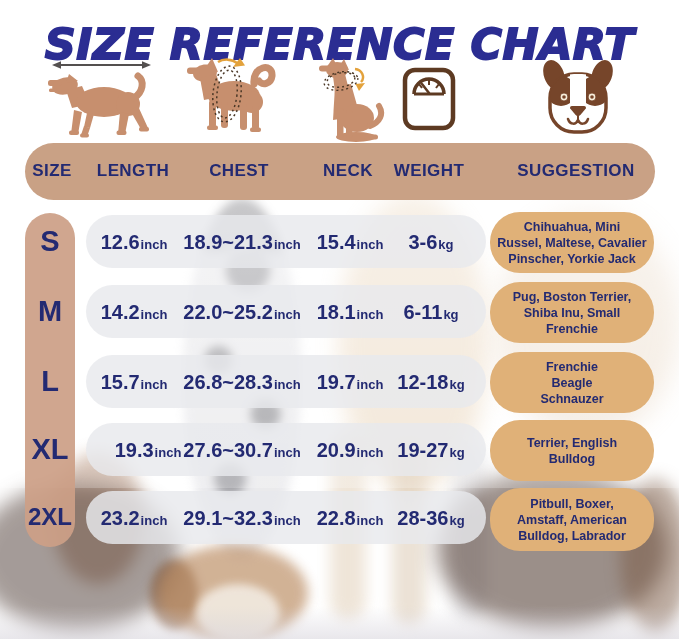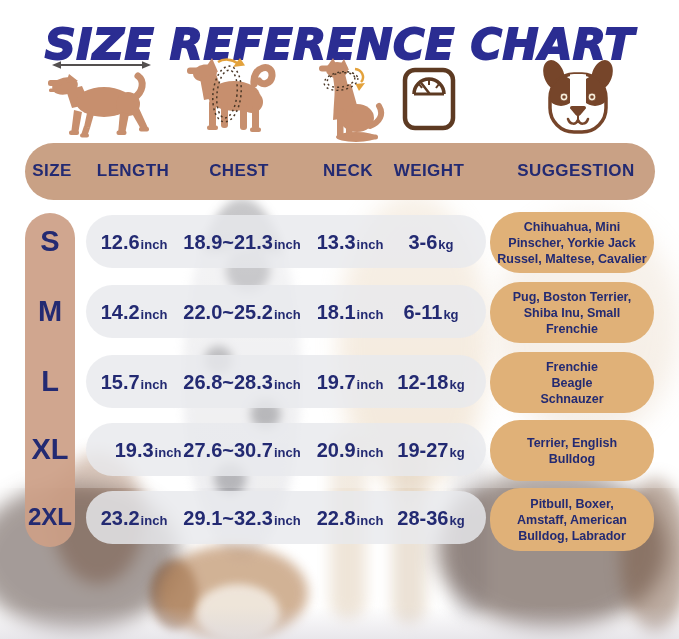--- a/index.html
+++ b/index.html
@@ -209,27 +209,27 @@
   <div class="slabel" style="top:241px">S</div>
   <div class="slabel" style="top:311px">M</div>
   <div class="slabel" style="top:381px">L</div>
   <div class="slabel" style="top:449px">XL</div>
   <div class="slabel small" style="top:517px">2XL</div>
 
   <div class="rowwrap" style="top:215px">
     <div class="pill" style="top:0"></div>
     <div class="val c-length" style="left:134px"><span class="num">12.6</span><span class="unit">inch</span></div>
     <div class="val" style="left:242px"><span class="num">18.9~21.3</span><span class="unit">inch</span></div>
-    <div class="val" style="left:350px"><span class="num">13.3</span><span class="unit">inch</span></div>
+    <div class="val" style="left:350px"><span class="num">15.4</span><span class="unit">inch</span></div>
     <div class="val" style="left:431px"><span class="num">3-6</span><span class="unit">kg</span></div>
   </div>
   <div class="sbox" style="top:212px">
     <span>Chihuahua, Mini</span>
+    <span>Russel, Maltese, Cavalier</span>
     <span>Pinscher, Yorkie Jack</span>
-    <span>Russel, Maltese, Cavalier</span>
   </div>
 
   <div class="rowwrap" style="top:285px">
     <div class="pill" style="top:0"></div>
     <div class="val" style="left:134px"><span class="num">14.2</span><span class="unit">inch</span></div>
     <div class="val" style="left:242px"><span class="num">22.0~25.2</span><span class="unit">inch</span></div>
     <div class="val" style="left:350px"><span class="num">18.1</span><span class="unit">inch</span></div>
     <div class="val" style="left:431px"><span class="num">6-11</span><span class="unit">kg</span></div>
   </div>
   <div class="sbox" style="top:282px">

